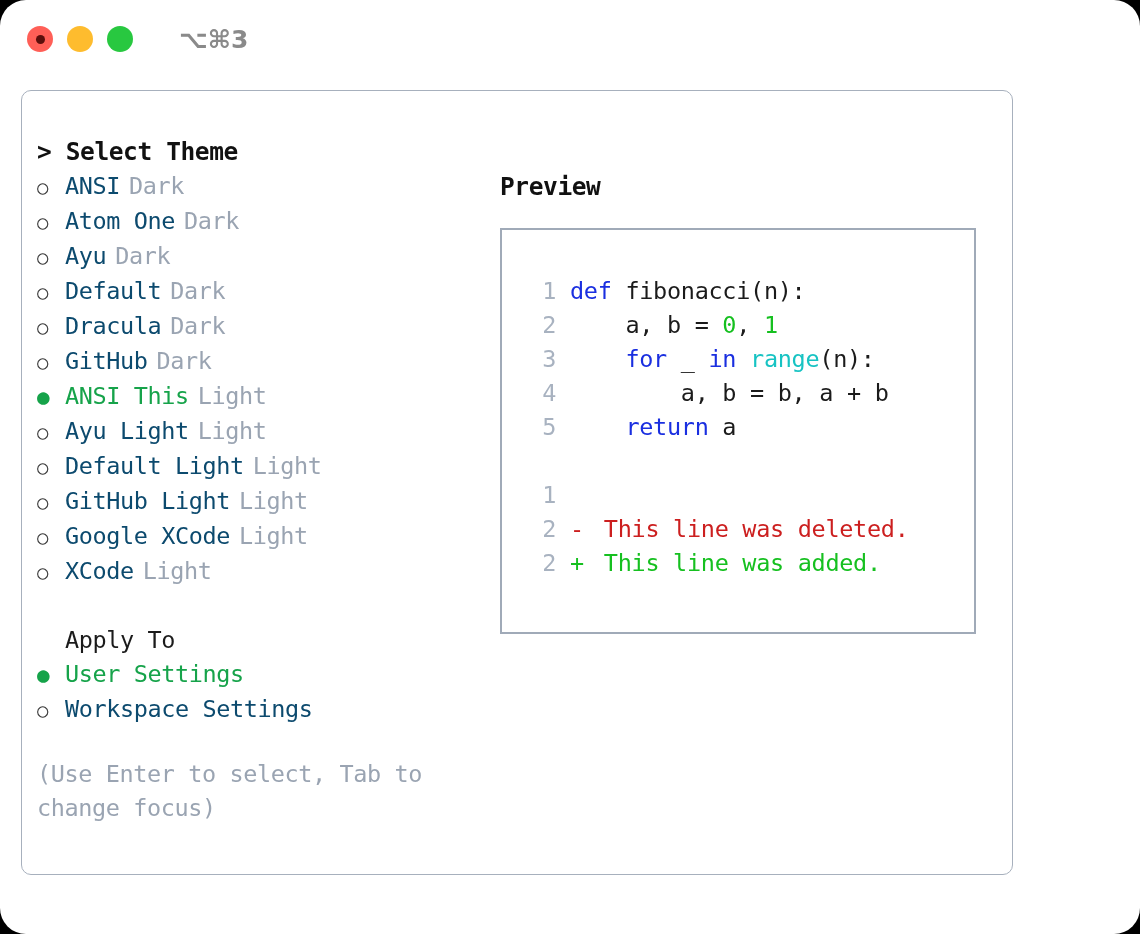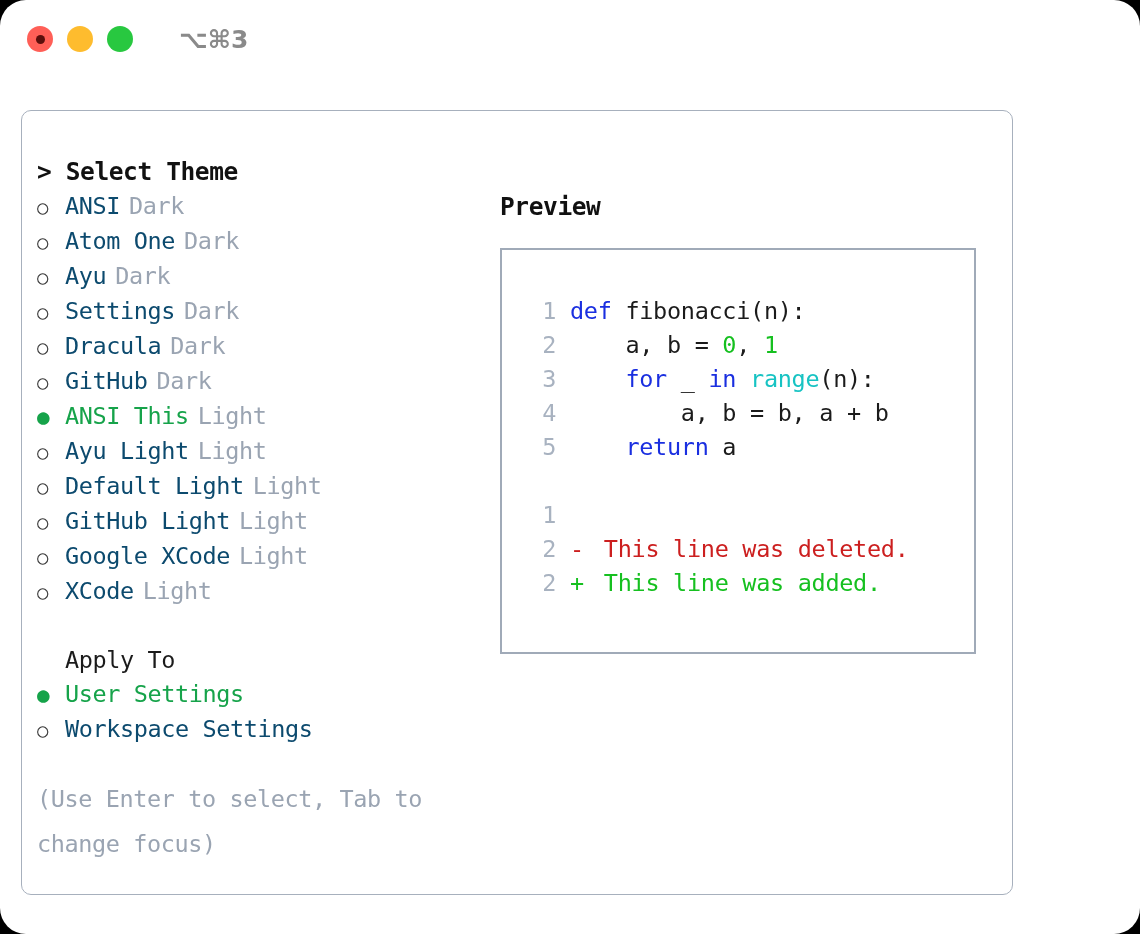--- a/index.html
+++ b/index.html
@@ -63,21 +63,21 @@
     font-size: 25px;
     font-weight: bold;
     letter-spacing: 0px;
     font-family: "DejaVu Sans", "Liberation Sans", sans-serif;
   }
 
   
   #frame {
     position: absolute;
     left: 21px;
-    top: 110px;
+    top: 90px;
     width: 992px;
     height: 785px;
     border: 1.6px solid #a7b0bd;
     border-radius: 10px;
     box-sizing: border-box;
     background: #ffffff;
     padding-left: 44px;
   }
 
   
@@ -124,21 +124,21 @@
     letter-spacing: -0.4px;
     color: #1b1b1b;
     white-space: pre;
   }
   .spacer-row { height: 34px; }
 
   #hint {
     margin-top: 30px;
     color: #9aa4b2;
     font-size: 23.5px;
-    line-height: 45px;
+    line-height: 34px;
     letter-spacing: -0.4px;
     width: 400px;
   }
 
   
   #right-col {
     position: absolute;
     left: 478px;
     top: 44px;
     width: 500px;
@@ -203,21 +203,21 @@
   </div>
 
   <div id="frame">
 
     <div id="left-col">
       <div class="list-head">&gt; Select Theme</div>
       <div id="theme-list">
           <div class="opt-row"><span class="marker">○</span><span class="opt-label">ANSI</span><span class="opt-suffix">Dark</span></div>
           <div class="opt-row"><span class="marker">○</span><span class="opt-label">Atom One</span><span class="opt-suffix">Dark</span></div>
           <div class="opt-row"><span class="marker">○</span><span class="opt-label">Ayu</span><span class="opt-suffix">Dark</span></div>
-          <div class="opt-row"><span class="marker">○</span><span class="opt-label">Settings</span><span class="opt-suffix">Dark</span></div>
+          <div class="opt-row"><span class="marker">○</span><span class="opt-label">Default</span><span class="opt-suffix">Dark</span></div>
           <div class="opt-row"><span class="marker">○</span><span class="opt-label">Dracula</span><span class="opt-suffix">Dark</span></div>
           <div class="opt-row"><span class="marker">○</span><span class="opt-label">GitHub</span><span class="opt-suffix">Dark</span></div>
           <div class="opt-row"><span class="marker sel">●</span><span class="opt-label sel">ANSI This</span><span class="opt-suffix">Light</span></div>
           <div class="opt-row"><span class="marker">○</span><span class="opt-label">Ayu Light</span><span class="opt-suffix">Light</span></div>
           <div class="opt-row"><span class="marker">○</span><span class="opt-label">Default Light</span><span class="opt-suffix">Light</span></div>
           <div class="opt-row"><span class="marker">○</span><span class="opt-label">GitHub Light</span><span class="opt-suffix">Light</span></div>
           <div class="opt-row"><span class="marker">○</span><span class="opt-label">Google XCode</span><span class="opt-suffix">Light</span></div>
           <div class="opt-row"><span class="marker">○</span><span class="opt-label">XCode</span><span class="opt-suffix">Light</span></div>
         </div>
 

